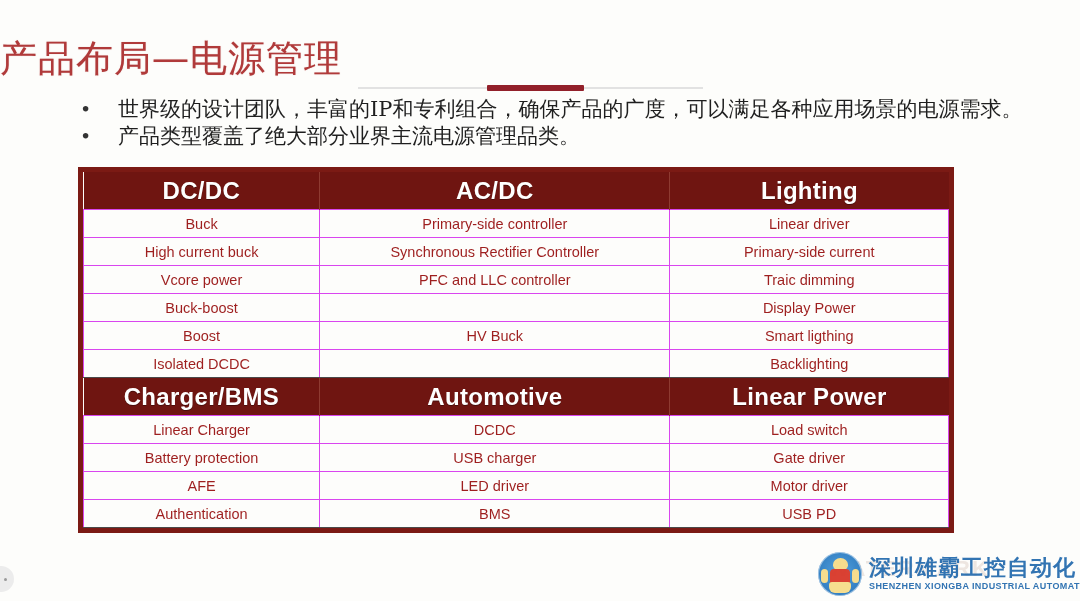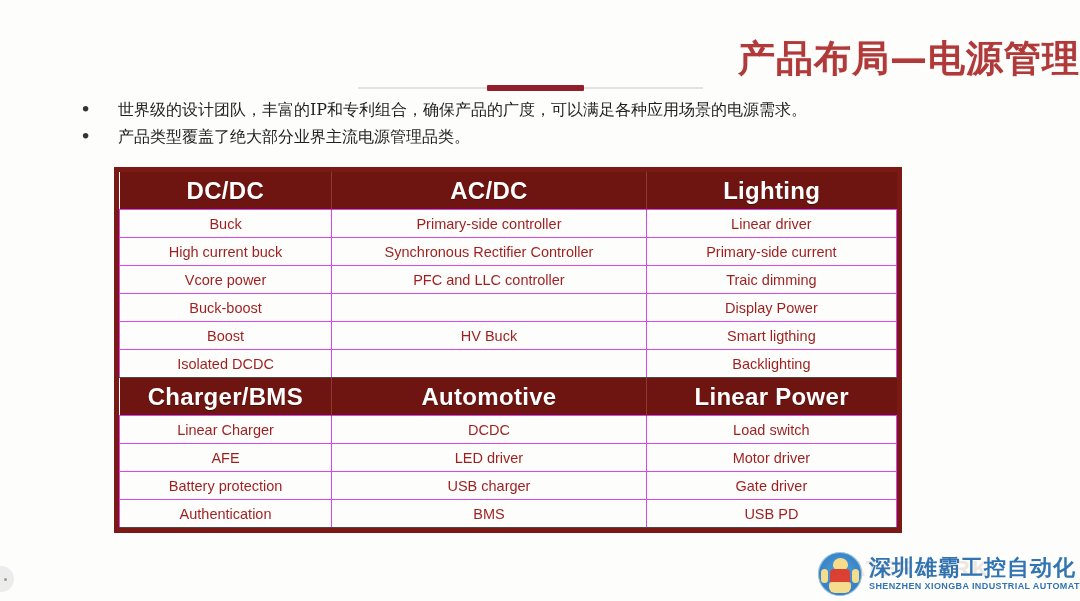--- a/index.html
+++ b/index.html
@@ -7,23 +7,23 @@
     width:1080px;height:601px;
     background:#fdfdfb;
     font-family:"Liberation Sans","DejaVu Sans",sans-serif;
     overflow:hidden;position:relative;
   }
   .slide{position:absolute;inset:0;}
 
   
   .title{
     position:absolute;left:0;right:0;top:34px;
-    text-align:right;
+    text-align:left;
     font-family:"DejaVu Serif","Liberation Serif",serif;
-    font-size:37px;font-weight:700;letter-spacing:1px;
+    font-size:37px;font-weight:400;letter-spacing:1px;
     color:#b03a3a;
     text-shadow:0 0 1px rgba(176,58,58,.35);
     white-space:nowrap;
   }
   .title-rule{
     position:absolute;top:87px;left:358px;width:345px;height:2px;
     background:#e2e2e2;
   }
   .title-rule-accent{
     position:absolute;top:85px;left:487px;width:97px;height:6px;
@@ -36,31 +36,30 @@
     font-family:"DejaVu Serif","Liberation Serif",serif;
     color:#2b2b2b;
   }
   .bullet-row{display:flex;align-items:flex-start;height:27px;}
   .bullet-dot{
     width:48px;flex:0 0 48px;text-align:left;
     font-size:19px;line-height:27px;color:#333;padding-left:10px;
     box-sizing:border-box;
   }
   .bullet-text{
-    font-size:16px;line-height:27px;white-space:nowrap;color:#1f1f1f;
+    font-size:21px;line-height:27px;white-space:nowrap;color:#1f1f1f;
   }
 
   
   .matrix{
-    position:absolute;left:78px;top:167px;width:788px;
+    position:absolute;left:78px;top:167px;width:876px;
     border:5px solid #7b1a14;
     border-collapse:collapse;
     background:#fdfdfb;
     box-sizing:border-box;
-    margin-left:36px;
   }
   table{border-collapse:collapse;width:100%;table-layout:fixed;}
   col.c1{width:27.3%;}
   col.c2{width:40.5%;}
   col.c3{width:32.2%;}
   th{
     background:#6f1511;color:#ffffff;
     font-size:24px;font-weight:700;
     height:37px;padding:0;text-align:center;
     border-left:1px solid #8e3a31;border-right:1px solid #8e3a31;
@@ -203,28 +202,28 @@
           <th>Linear  Power</th>
         </tr>
       </thead>
       <tbody>
         <tr>
           <td>Linear Charger</td>
           <td>DCDC</td>
           <td>Load switch</td>
         </tr>
         <tr>
+          <td>Battery protection</td>
+          <td>USB charger</td>
+          <td>Gate driver</td>
+        </tr>
+        <tr>
           <td>AFE</td>
           <td>LED driver</td>
           <td>Motor driver</td>
-        </tr>
-        <tr>
-          <td>Battery protection</td>
-          <td>USB charger</td>
-          <td>Gate driver</td>
         </tr>
         <tr class="band-last">
           <td>Authentication</td>
           <td>BMS</td>
           <td>USB PD</td>
         </tr>
       </tbody>
     </table>
   </div>
 

